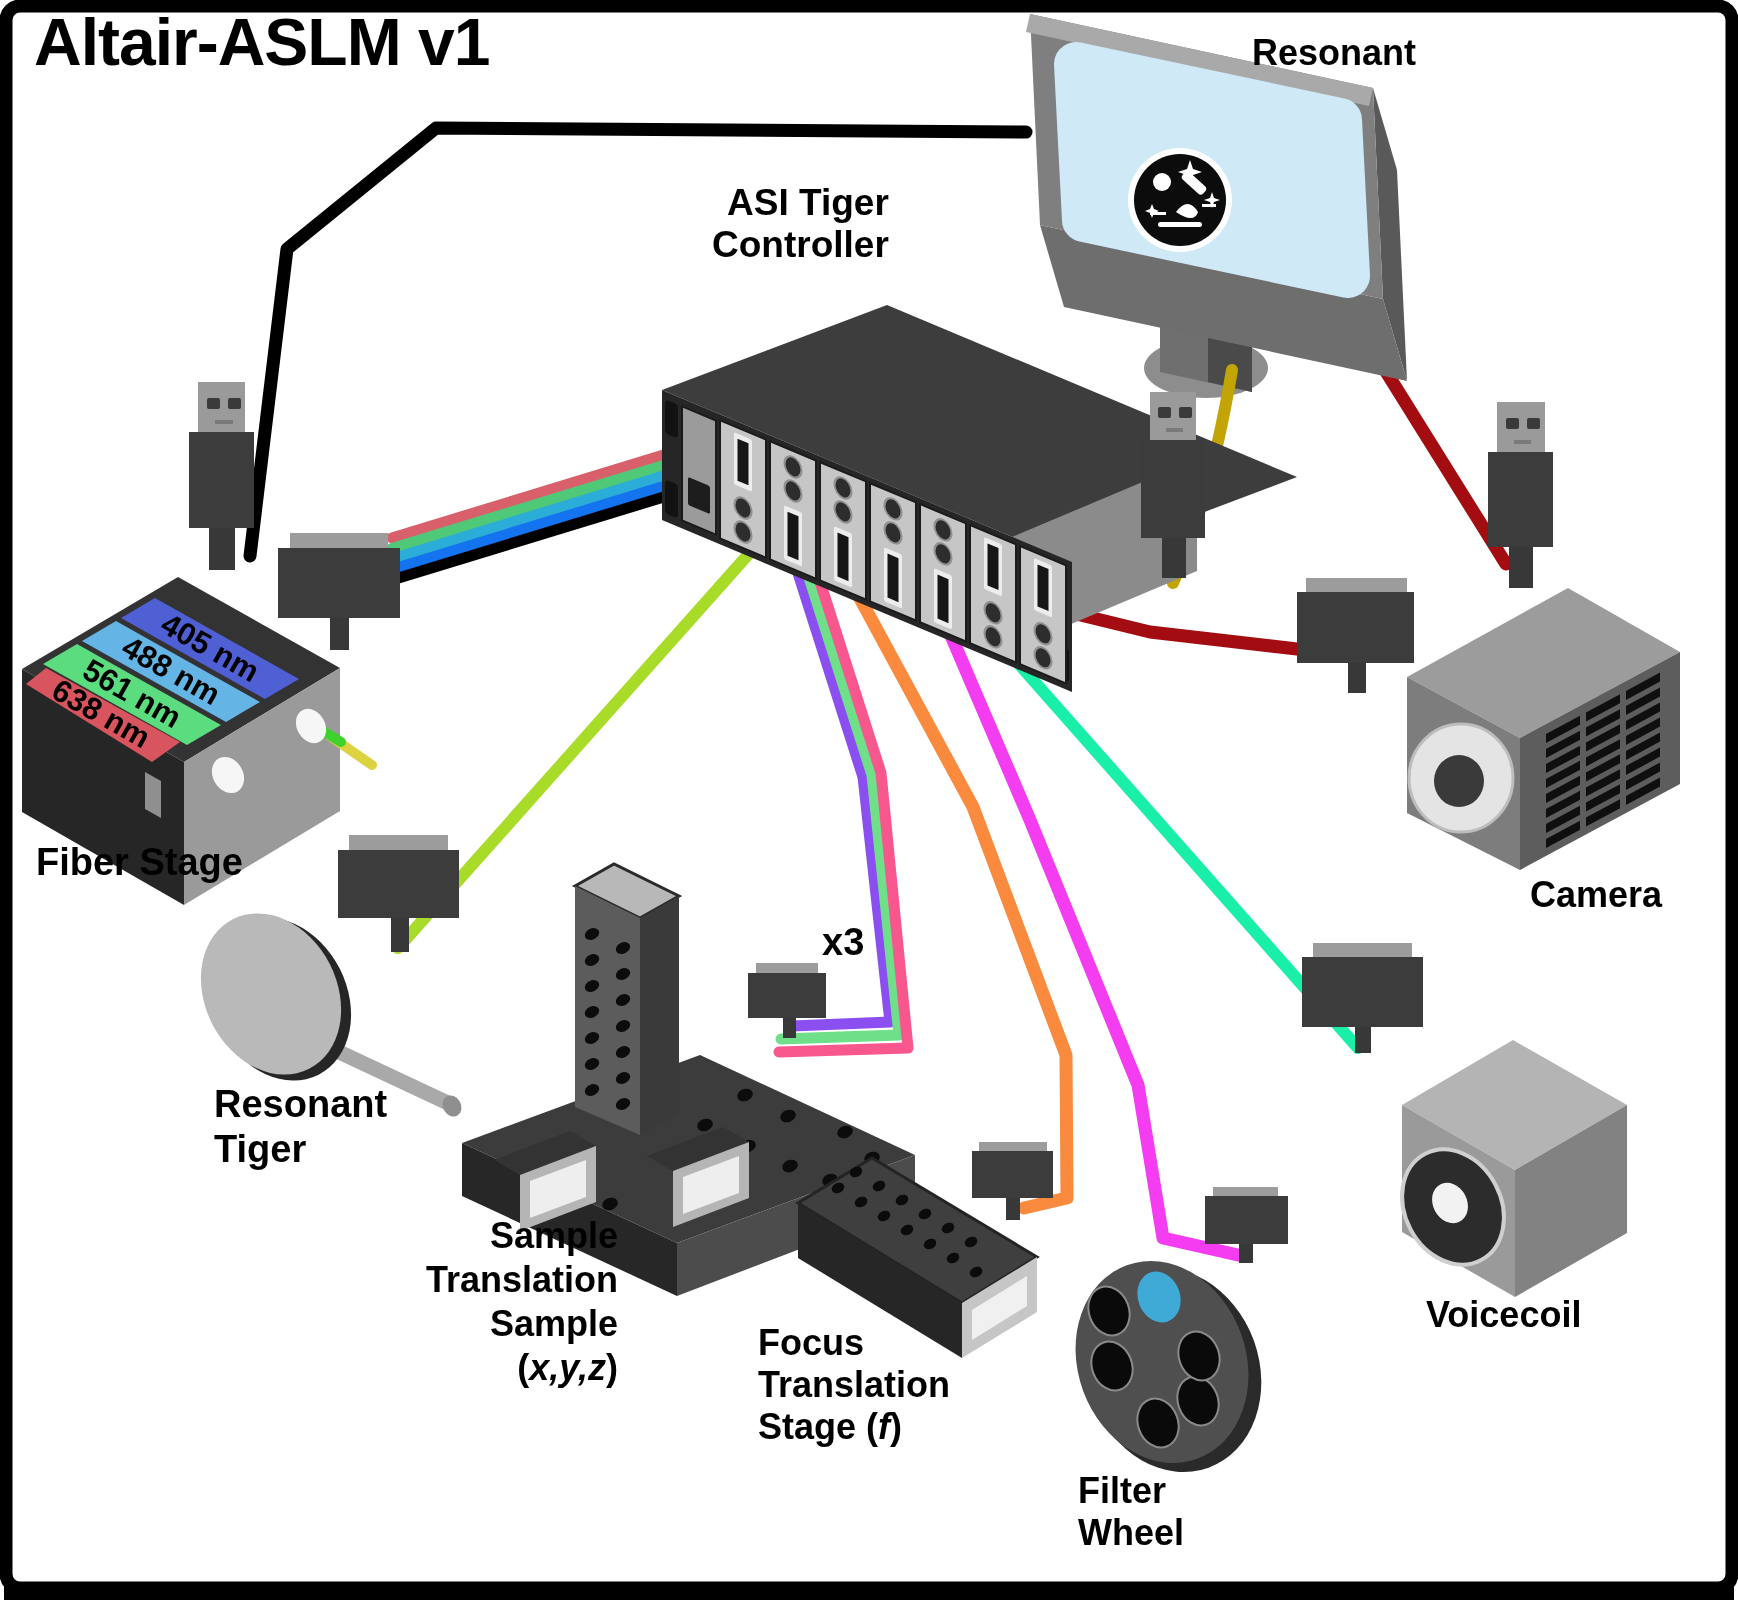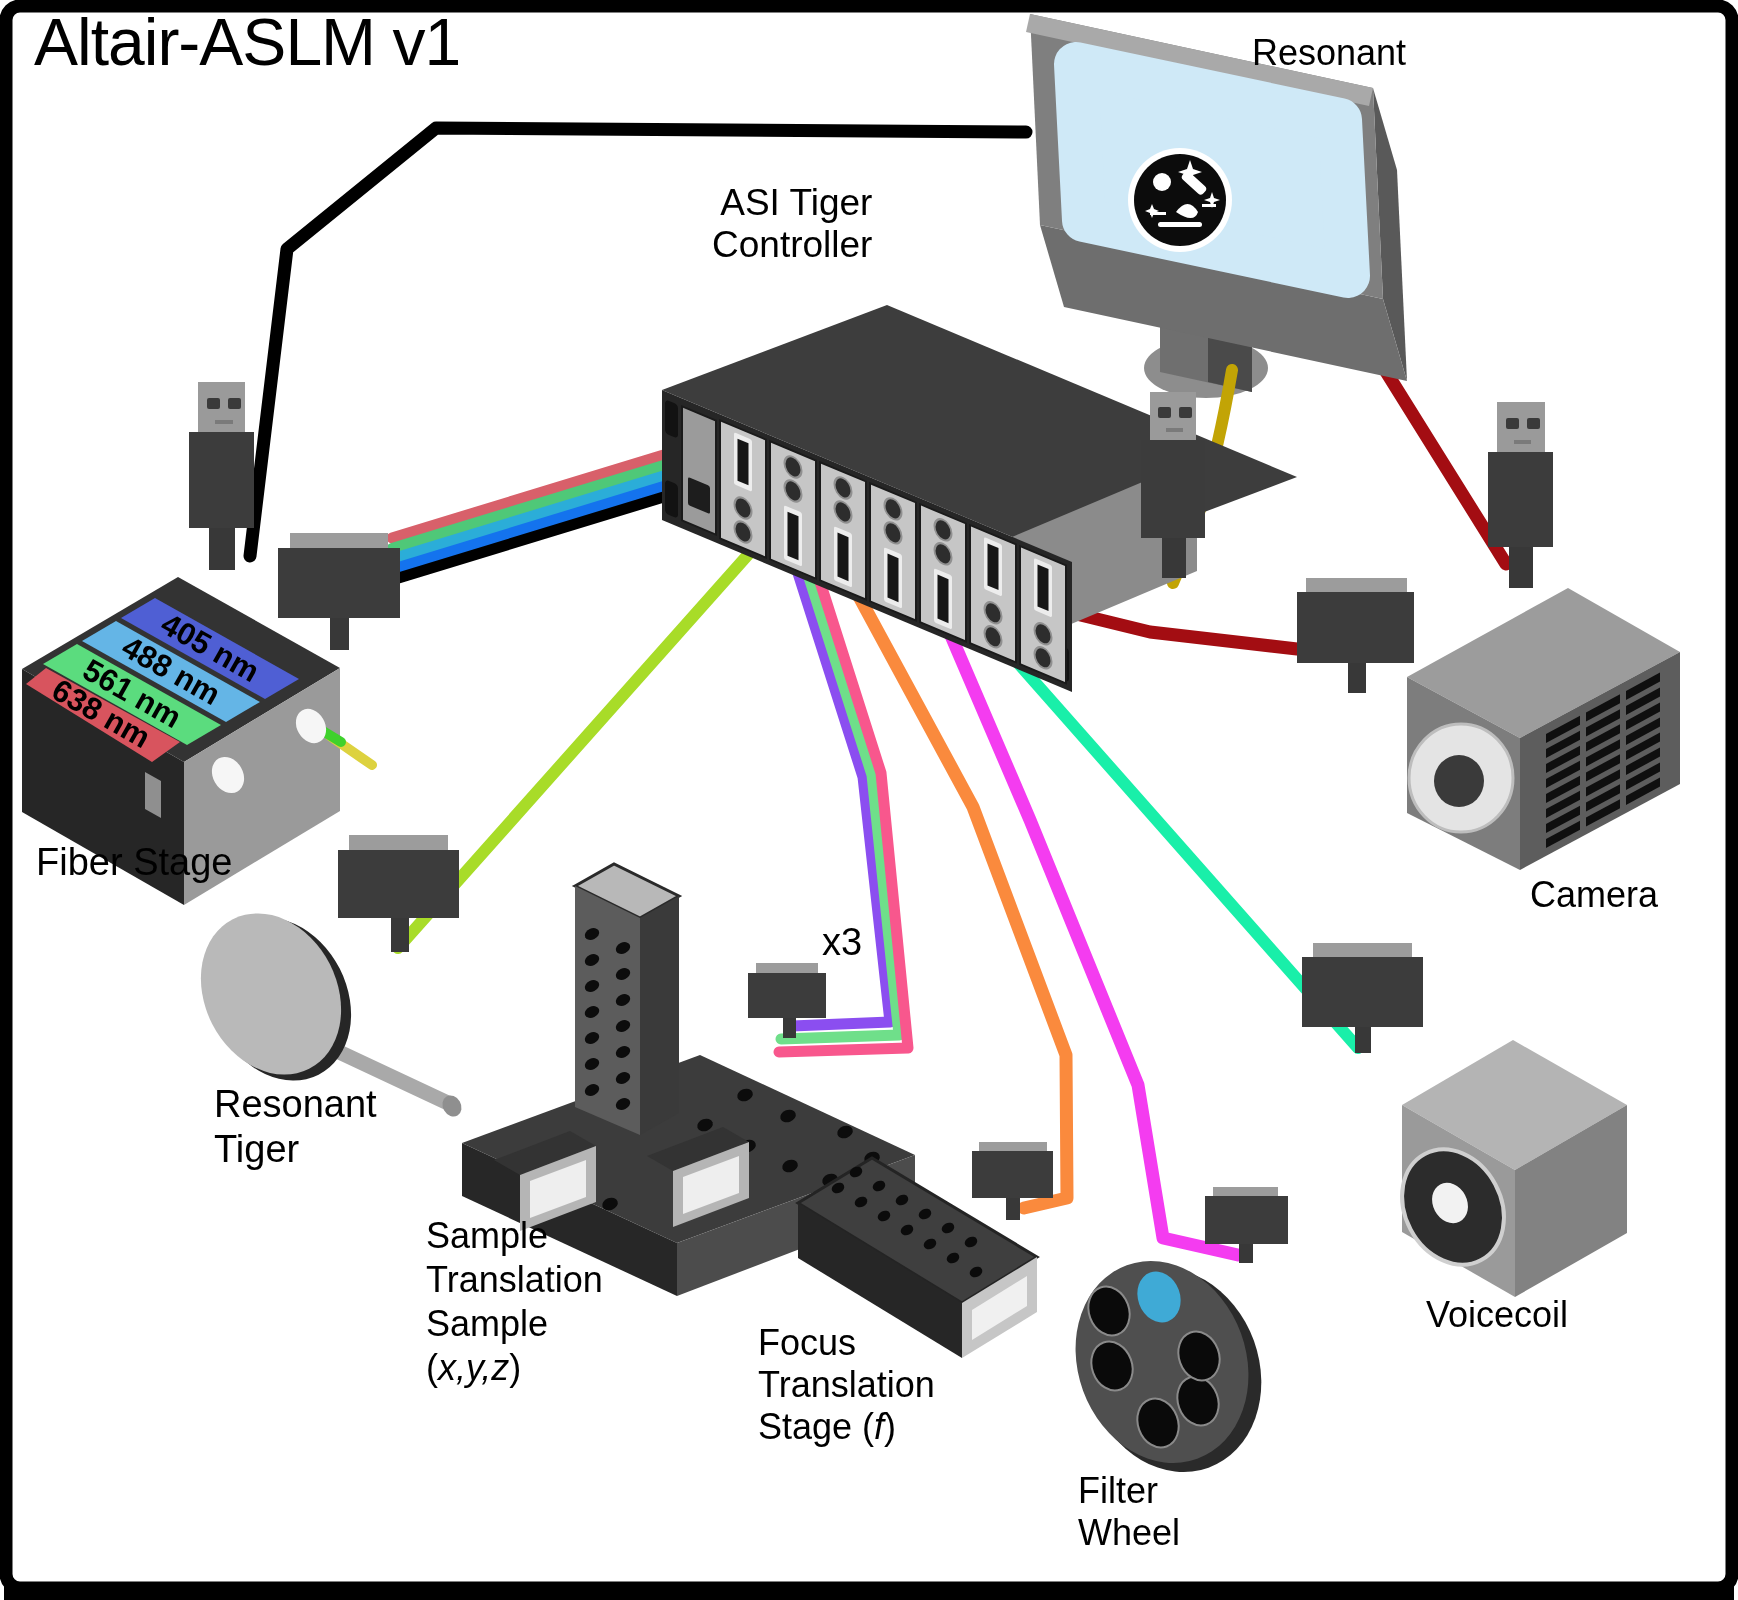--- a/index.html
+++ b/index.html
@@ -1,26 +1,26 @@
 <!DOCTYPE html>
 <html><head>
 <meta charset="utf-8">
 <style>
   html,body{margin:0;padding:0;background:#222;}
   .frame{position:relative;width:1738px;height:1600px;background:#ffffff;overflow:hidden;
          font-family:"Liberation Sans", sans-serif;}
   .frame svg{position:absolute;left:0;top:0;}
-  .lbl{position:absolute;color:#000;font-weight:normal;line-height:1.16;white-space:nowrap;}
+  .lbl{position:absolute;color:#000;font-weight:bold;line-height:1.16;white-space:nowrap;}
   .title{left:34px;top:4px;font-size:66px;letter-spacing:-1px;}
   .lbl-computer{left:1252px;top:32px;font-size:36px;}
   .lbl-controller{left:712px;top:182px;font-size:37px;line-height:42px;text-align:right;}
   .lbl-x3{left:822px;top:920px;font-size:38px;}
   .lbl-laser{left:36px;top:840px;font-size:38px;}
   .lbl-galvo{left:206px;top:1082px;font-size:38px;line-height:45px;margin-left:8px;}
-  .lbl-sample{left:426px;top:1214px;font-size:36px;line-height:44px;}
+  .lbl-sample{left:426px;top:1214px;font-size:36px;line-height:44px;text-align:right;}
   .lbl-focus{left:758px;top:1322px;font-size:36px;line-height:42px;}
   .lbl-filter{left:1078px;top:1470px;font-size:36px;line-height:42px;}
   .lbl-voice{left:1426px;top:1294px;font-size:36px;}
   .lbl-camera{left:1530px;top:874px;font-size:36px;}
   .band-lbl{position:absolute;font-size:31px;font-weight:bold;color:#000;
             transform:translate(-50%,-50%) rotate(29.4deg);white-space:nowrap;}
   .it{font-style:italic;}
 </style>
 </head>
 <body>

